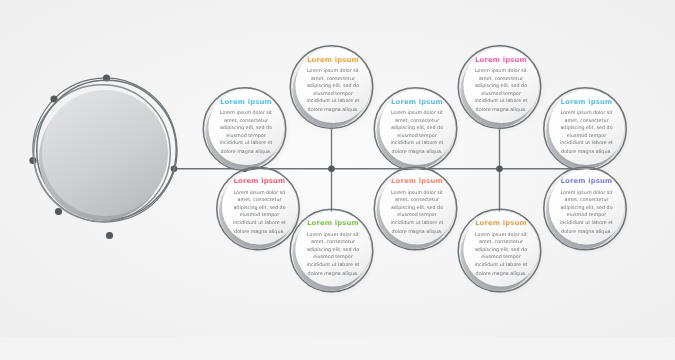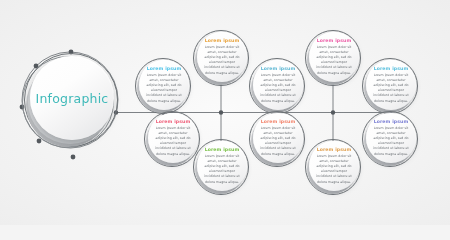--- a/index.html
+++ b/index.html
@@ -139,23 +139,20 @@
       <circle cx="39" cy="141" r="2.4"></circle>
       <circle cx="73" cy="157" r="2.4"></circle>
     </g>
   </svg>
 
   <div class="hub">
     <div class="hub-ring2"></div>
     <div class="hub-ring"></div>
     <div class="hub-shadowplate"></div>
     <div class="hub-shadowplate2"></div>
-    <div class="hub-disc">
-      <span class="hub-label">Infographic</span>
-    </div>
   </div>
 
   <div class="node" style="left:135px;top:58px;width:56px;height:56px;">
     <div class="outline" style="width:56px;height:56px;"></div>
     <div class="plate" style="left:2px;top:5px;width:50px;height:50px;"></div>
     <div class="disc" style="left:4px;top:2px;width:50px;height:50px;">
       <div class="n-title" style="color:#4fc3e8">Lorem ipsum</div>
       <div class="n-body">Lorem ipsum dolor sit amet, consectetur adipiscing elit, sed do eiusmod tempor incididunt ut labore et dolore magna aliqua.</div>
     </div>
   </div>

